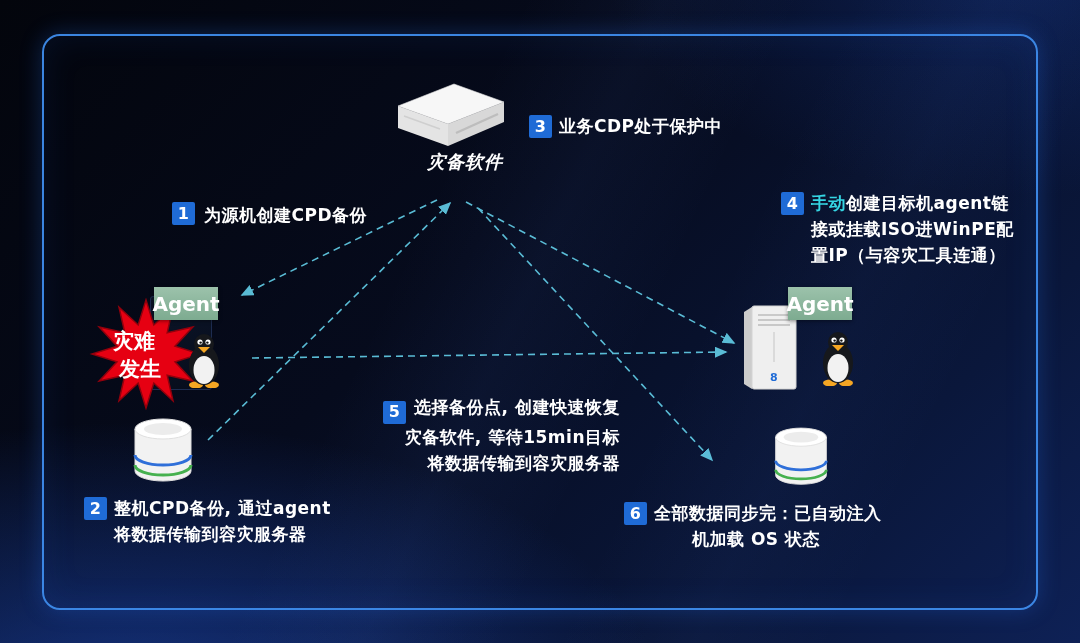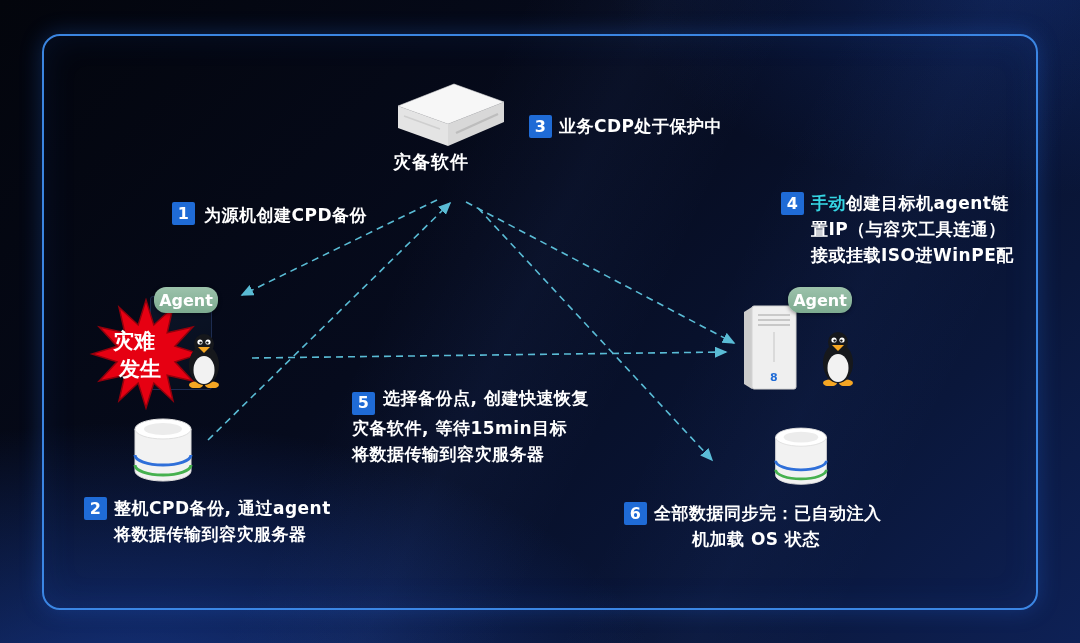--- a/index.html
+++ b/index.html
@@ -35,35 +35,35 @@
     font-size:16px;font-weight:700;border-radius:2px;flex:0 0 auto;
   }
   .step.padded{padding-left:30px;}
   .step.padded .num{position:absolute;left:0;top:2px;}
   .step.inlineflex{display:flex;gap:9px;align-items:flex-start;}
   .hl{color:#35d6e4;}
   .indent{padding-left:38px;}
 
   
   .agent-badge{
-    position:absolute;z-index:5;width:64px;height:26px;
+    position:absolute;z-index:5;width:64px;height:33px;
     display:flex;align-items:center;justify-content:center;
     background:linear-gradient(#9cc2ab,#7dab90);color:#fff;
-    font-size:16px;font-weight:700;border-radius:12px;
+    font-size:20px;font-weight:700;border-radius:0;
     box-shadow:0 1px 4px rgba(0,0,0,0.45);
   }
 
   
   .tower-dark{
     position:absolute;z-index:2;width:60px;height:92px;border-radius:3px;
     background:linear-gradient(160deg,#0c1528,#070d1c);
     border:1px solid #1d2c50;
   }
 
-  .label-dr{position:absolute;z-index:3;width:110px;text-align:left;}
+  .label-dr{position:absolute;z-index:3;width:110px;text-align:right;font-style:italic;}
 </style>
 </head>
 <body>
 
 <div class="stage">
 
   <svg class="arrows" width="1080" height="643" viewBox="0 0 1080 643">
     <defs>
       <marker id="arr" markerWidth="9" markerHeight="8" refX="7" refY="3.5" orient="auto">
         <path d="M0,0 L8,3.5 L0,7 Z" fill="#63cfe9"></path>
@@ -173,25 +173,25 @@
   </div>
 
   <div class="step padded" style="left:529px;top:113px">
     <span class="num">3</span>
     <div>业务CDP处于保护中</div>
   </div>
 
   <div class="step padded" style="left:781px;top:190px;width:245px">
     <span class="num">4</span>
     <div><span class="hl">手动</span><span>创建目标机agent链</span></div>
+    <div>接或挂载ISO进WinPE配</div>
     <div>置IP（与容灾工具连通）</div>
-    <div>接或挂载ISO进WinPE配</div>
-  </div>
-
-  <div class="step" style="left:352px;top:385px;width:268px;text-align:left">
+  </div>
+
+  <div class="step" style="left:352px;top:394px;width:268px;text-align:right">
     <div><span class="num" style="vertical-align:-4px;margin-right:8px">5</span><span>选择备份点, 创建快速恢复</span></div>
     <div>灾备软件, 等待15min目标</div>
     <div>将数据传输到容灾服务器</div>
   </div>
 
   <div class="step padded" style="left:84px;top:495px">
     <span class="num">2</span>
     <div>整机CPD备份, 通过agent</div>
     <div>将数据传输到容灾服务器</div>
   </div>

